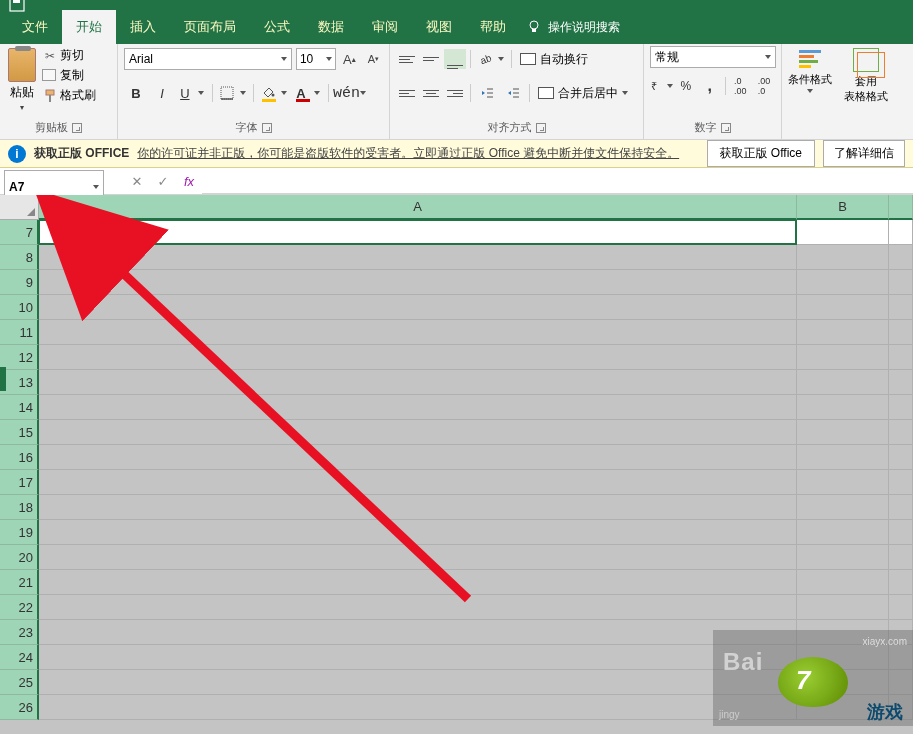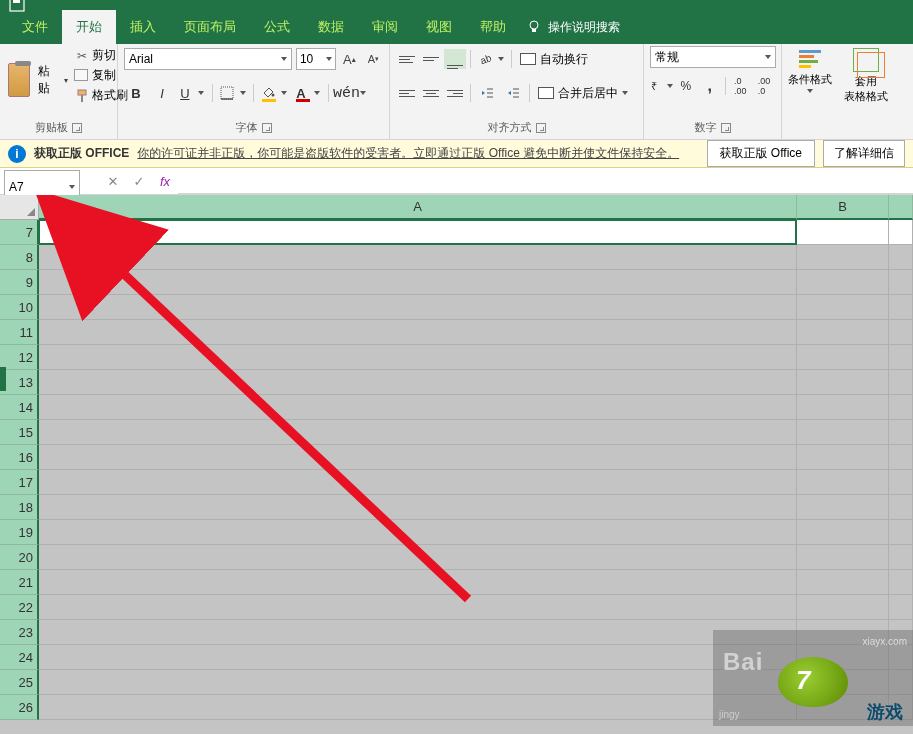--- a/index.html
+++ b/index.html
@@ -2,34 +2,34 @@
 <html><head>
 <meta charset="utf-8">
 <style>
 * { box-sizing: border-box; margin: 0; padding: 0; }
 body { font-family: "Microsoft YaHei", Arial, sans-serif; font-size: 12px; background: #fff; width: 913px; height: 747px; overflow: hidden; position: relative; }
 
 .titlebar { background: #217346; height: 10px; display: flex; align-items: center; padding: 0 8px; }
 .titlebar-icon { width: 18px; height: 16px; display: flex; align-items: center; justify-content: center; color: #fff; }
 
 .menubar { background: #217346; height: 34px; display: flex; align-items: stretch; padding-left: 8px; }
-.menu-item { color: #bef264; padding: 0 14px; display: flex; align-items: center; font-size: 13px; cursor: pointer; }
+.menu-item { color: #fef9c3; padding: 0 14px; display: flex; align-items: center; font-size: 13px; cursor: pointer; }
 .menu-item.active { background: #f3f3f3; color: #217346; }
 .menu-help { display: flex; align-items: center; color: #fff; margin-left: 8px; gap: 6px; }
 .help-bulb { width: 14px; height: 14px; display: flex; align-items: center; }
 
 .ribbon { background: #f3f3f3; height: 96px; border-bottom: 1px solid #d4d4d4; display: flex; position: relative; }
 .ribbon-group { border-right: 1px solid #d4d4d4; padding: 2px 6px 0 6px; display: flex; flex-direction: column; justify-content: space-between; }
 .group-label { font-size: 11px; color: #5a5a5a; text-align: center; padding: 2px 0 4px 0; display: flex; justify-content: center; align-items: center; gap: 4px; }
 .dlg-launcher { width: 10px; height: 10px; border: 1px solid #888; position: relative; cursor: pointer; }
 .dlg-launcher::after { content: ''; position: absolute; right: 1px; bottom: 1px; width: 3px; height: 3px; border-right: 1px solid #888; border-bottom: 1px solid #888; }
 
 .clip-group { width: 118px; }
 .clip-body { display: flex; gap: 4px; height: 68px; }
-.paste-btn { display: flex; flex-direction: row; align-items: center; gap: 8px; padding: 2px; cursor: pointer; }
+.paste-btn { display: flex; flex-direction: column; align-items: center; gap: 2px; padding: 2px; cursor: pointer; }
 .paste-icon { width: 28px; height: 34px; background: linear-gradient(#e8b56a,#d19944); border: 1px solid #a77; border-radius: 2px; position: relative; }
 .paste-icon::before { content: ''; position: absolute; top: -3px; left: 6px; width: 16px; height: 5px; background: #888; border-radius: 2px; }
 .paste-dd { font-size: 8px; color: #444; }
 .clip-side { display: flex; flex-direction: column; gap: 1px; }
 .clip-side-item { display: flex; align-items: center; gap: 3px; padding: 1px; cursor: pointer; font-size: 12px; white-space: nowrap; }
 .mini-icon { width: 14px; height: 12px; display: inline-flex; align-items: center; justify-content: center; }
 .scissor { color: #555; }
 .copy-ic { width: 12px; height: 10px; border: 1px solid #666; background: #fff; position: relative; }
 .copy-ic::after { content:''; position:absolute; left:-3px; top:-3px; width:12px; height:10px; border:1px solid #999; background:#f8f8f8; }
 
@@ -74,21 +74,21 @@
 .styles-group2 { width: 56px; }
 
 .msgbar { height: 28px; background: #fffbdb; border-bottom: 1px solid #dcd08b; display: flex; align-items: center; padding: 0 8px; gap: 8px; }
 .info-icon { width: 18px; height: 18px; border-radius: 50%; background: #0078d4; color: #fff; display: flex; align-items: center; justify-content: center; font-weight: bold; font-size: 12px; }
 .msg-title { font-size: 12px; font-weight: bold; color: #333; }
 .msg-text { font-size: 12px; color: #444; text-decoration: underline; }
 .msg-btn { margin-left: auto; background: #fff; border: 1px solid #ababab; padding: 4px 12px; font-size: 12px; cursor: pointer; }
 .msg-btn2 { background: #fff; border: 1px solid #ababab; padding: 4px 10px; font-size: 12px; cursor: pointer; }
 
 .formula-bar { height: 27px; border-bottom: 1px solid #d4d4d4; display: flex; align-items: stretch; background: #fff; }
-.name-box { width: 76px; border: 1px solid #ababab; margin: 2px 0 2px 4px; display: flex; align-items: center; padding: 16px 4px; justify-content: space-between; font-size: 12px; background: #fff; }
+.name-box { width: 100px; border: 1px solid #ababab; margin: 2px 0 2px 4px; display: flex; align-items: center; padding: 16px 4px; justify-content: space-between; font-size: 12px; background: #fff; font-weight: bold; }
 .fb-btn { width: 26px; display: flex; align-items: center; justify-content: center; color: #888; cursor: pointer; font-size: 13px; }
 .fb-input { flex: 1; border-bottom: 1px solid #d4d4d4; margin-top: 1px; }
 
 .grid-area { position: relative; height: 539px; overflow: hidden; background: #c4c4c4; }
 .corner { position: absolute; left: 0; top: 0; width: 39px; height: 25px; background: #e6e6e6; border-right: 1px solid #aaa; border-bottom: 1px solid #aaa; z-index: 5; }
 .corner::after { content:''; position:absolute; right:3px; bottom:3px; width:0; height:0; border-left:8px solid transparent; border-bottom:8px solid #888; }
 
 .col-headers { position: absolute; left: 39px; top: 0; right: 0; height: 25px; display: flex; z-index: 4; }
 .col-h { background: #9fd5b7; border-right: 1px solid #8fb89f; border-bottom: 2px solid #217346; display: flex; align-items: center; justify-content: center; font-size: 13px; color: #333; }
 .col-a { width: 758px; }

